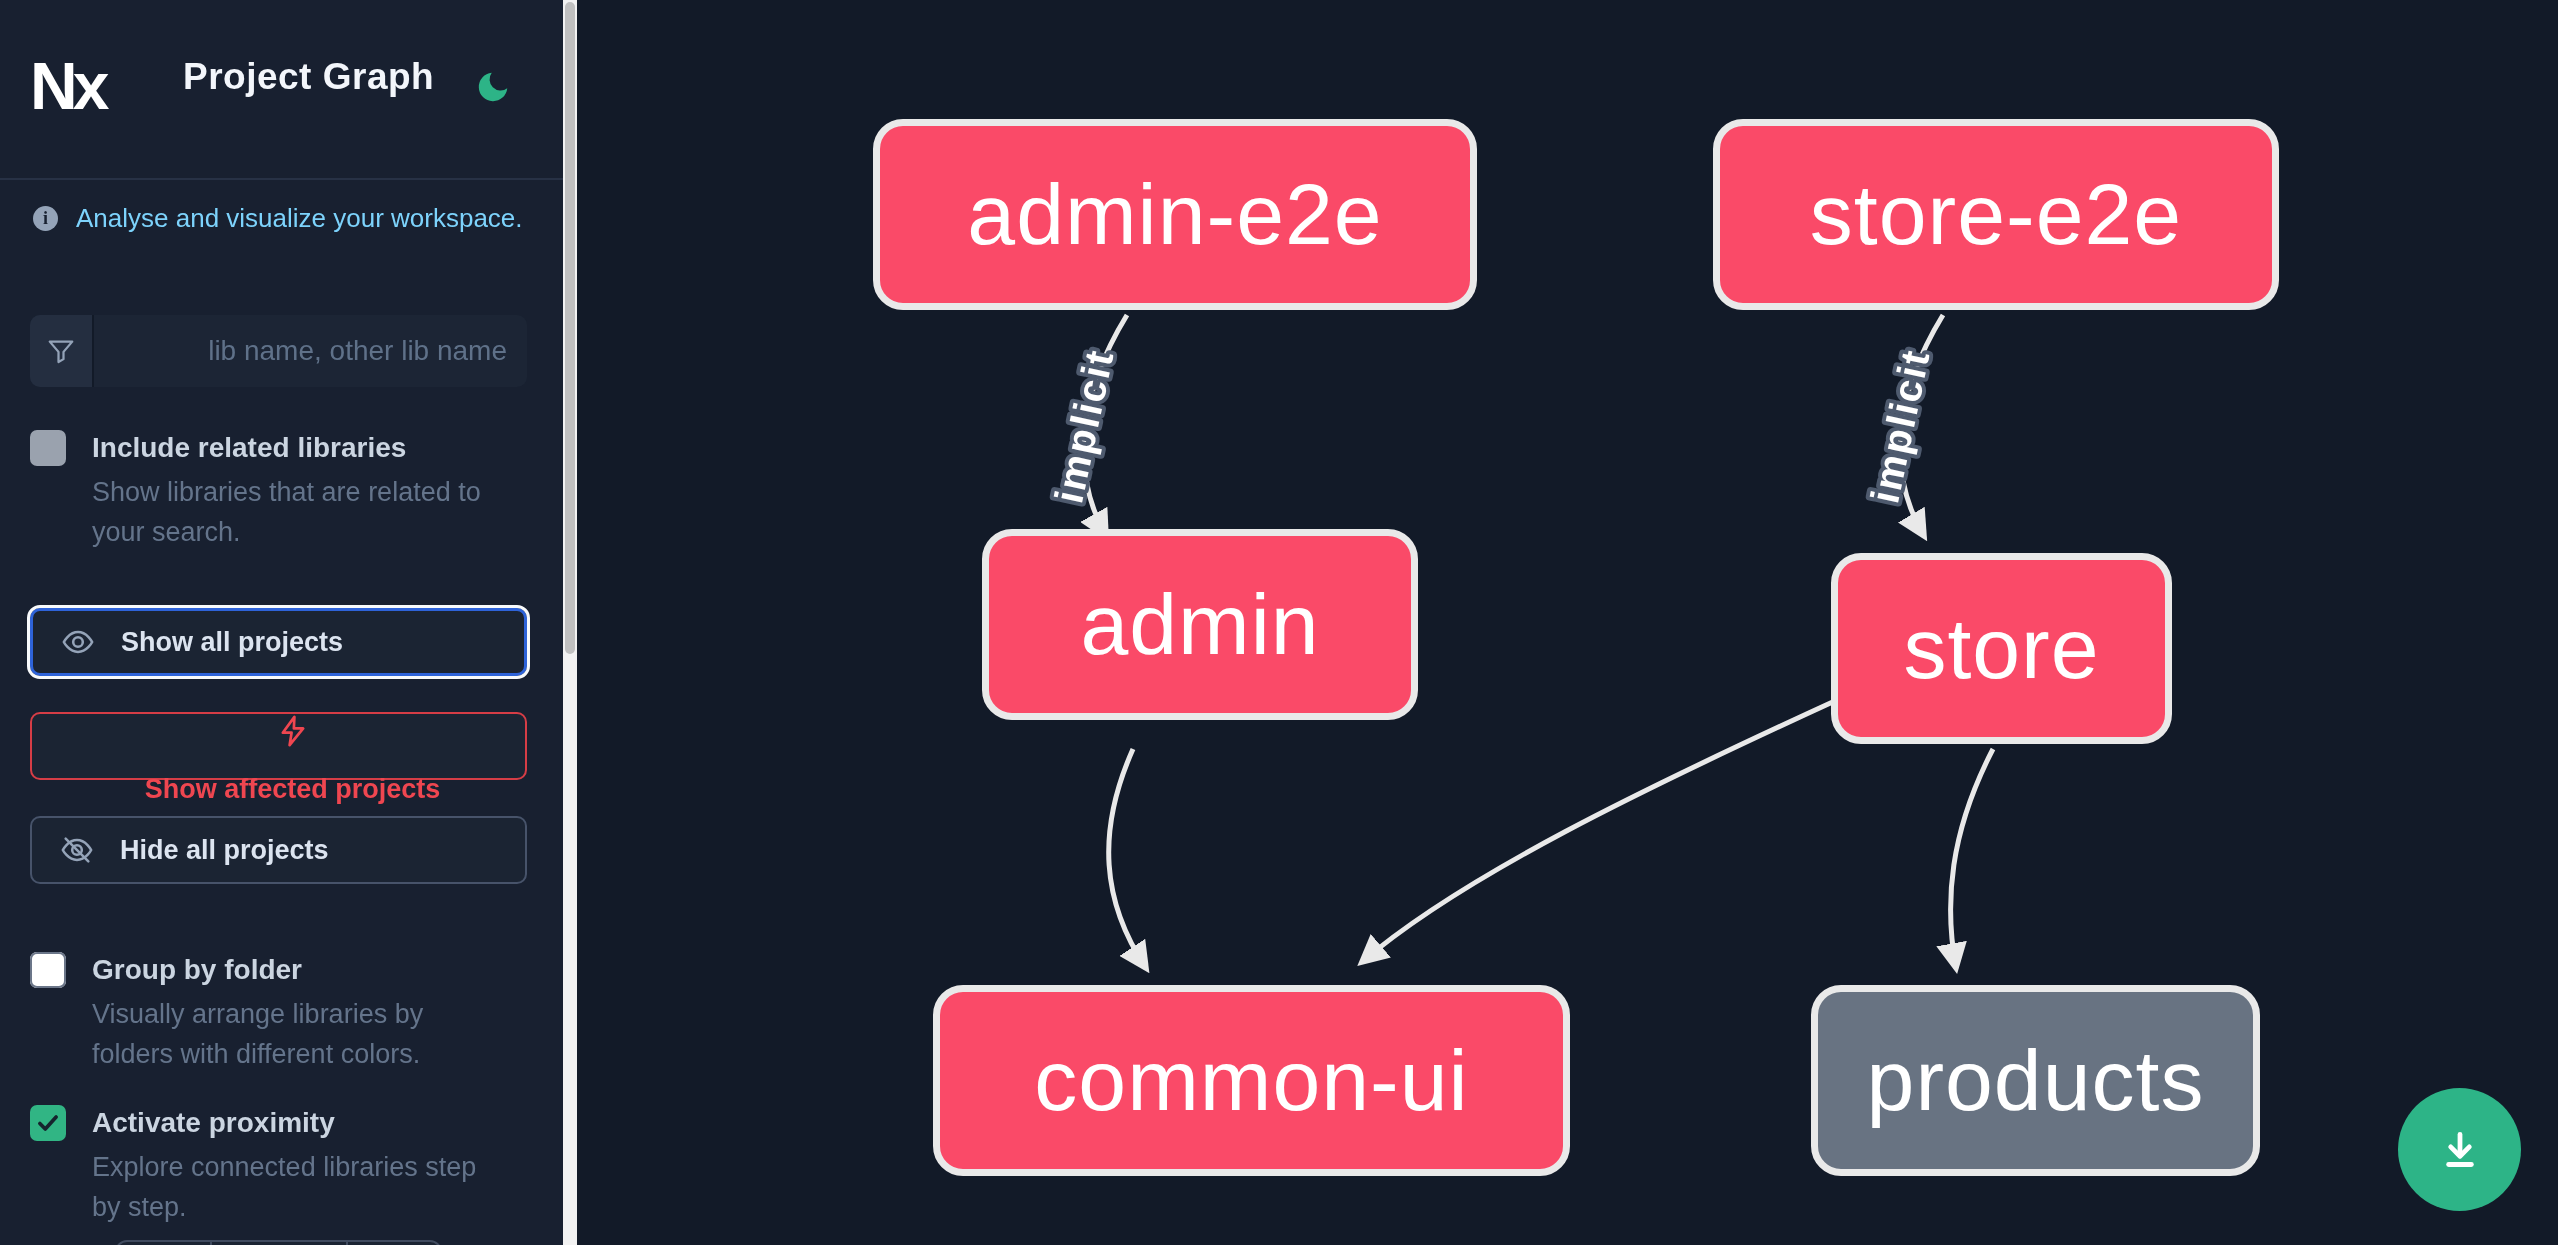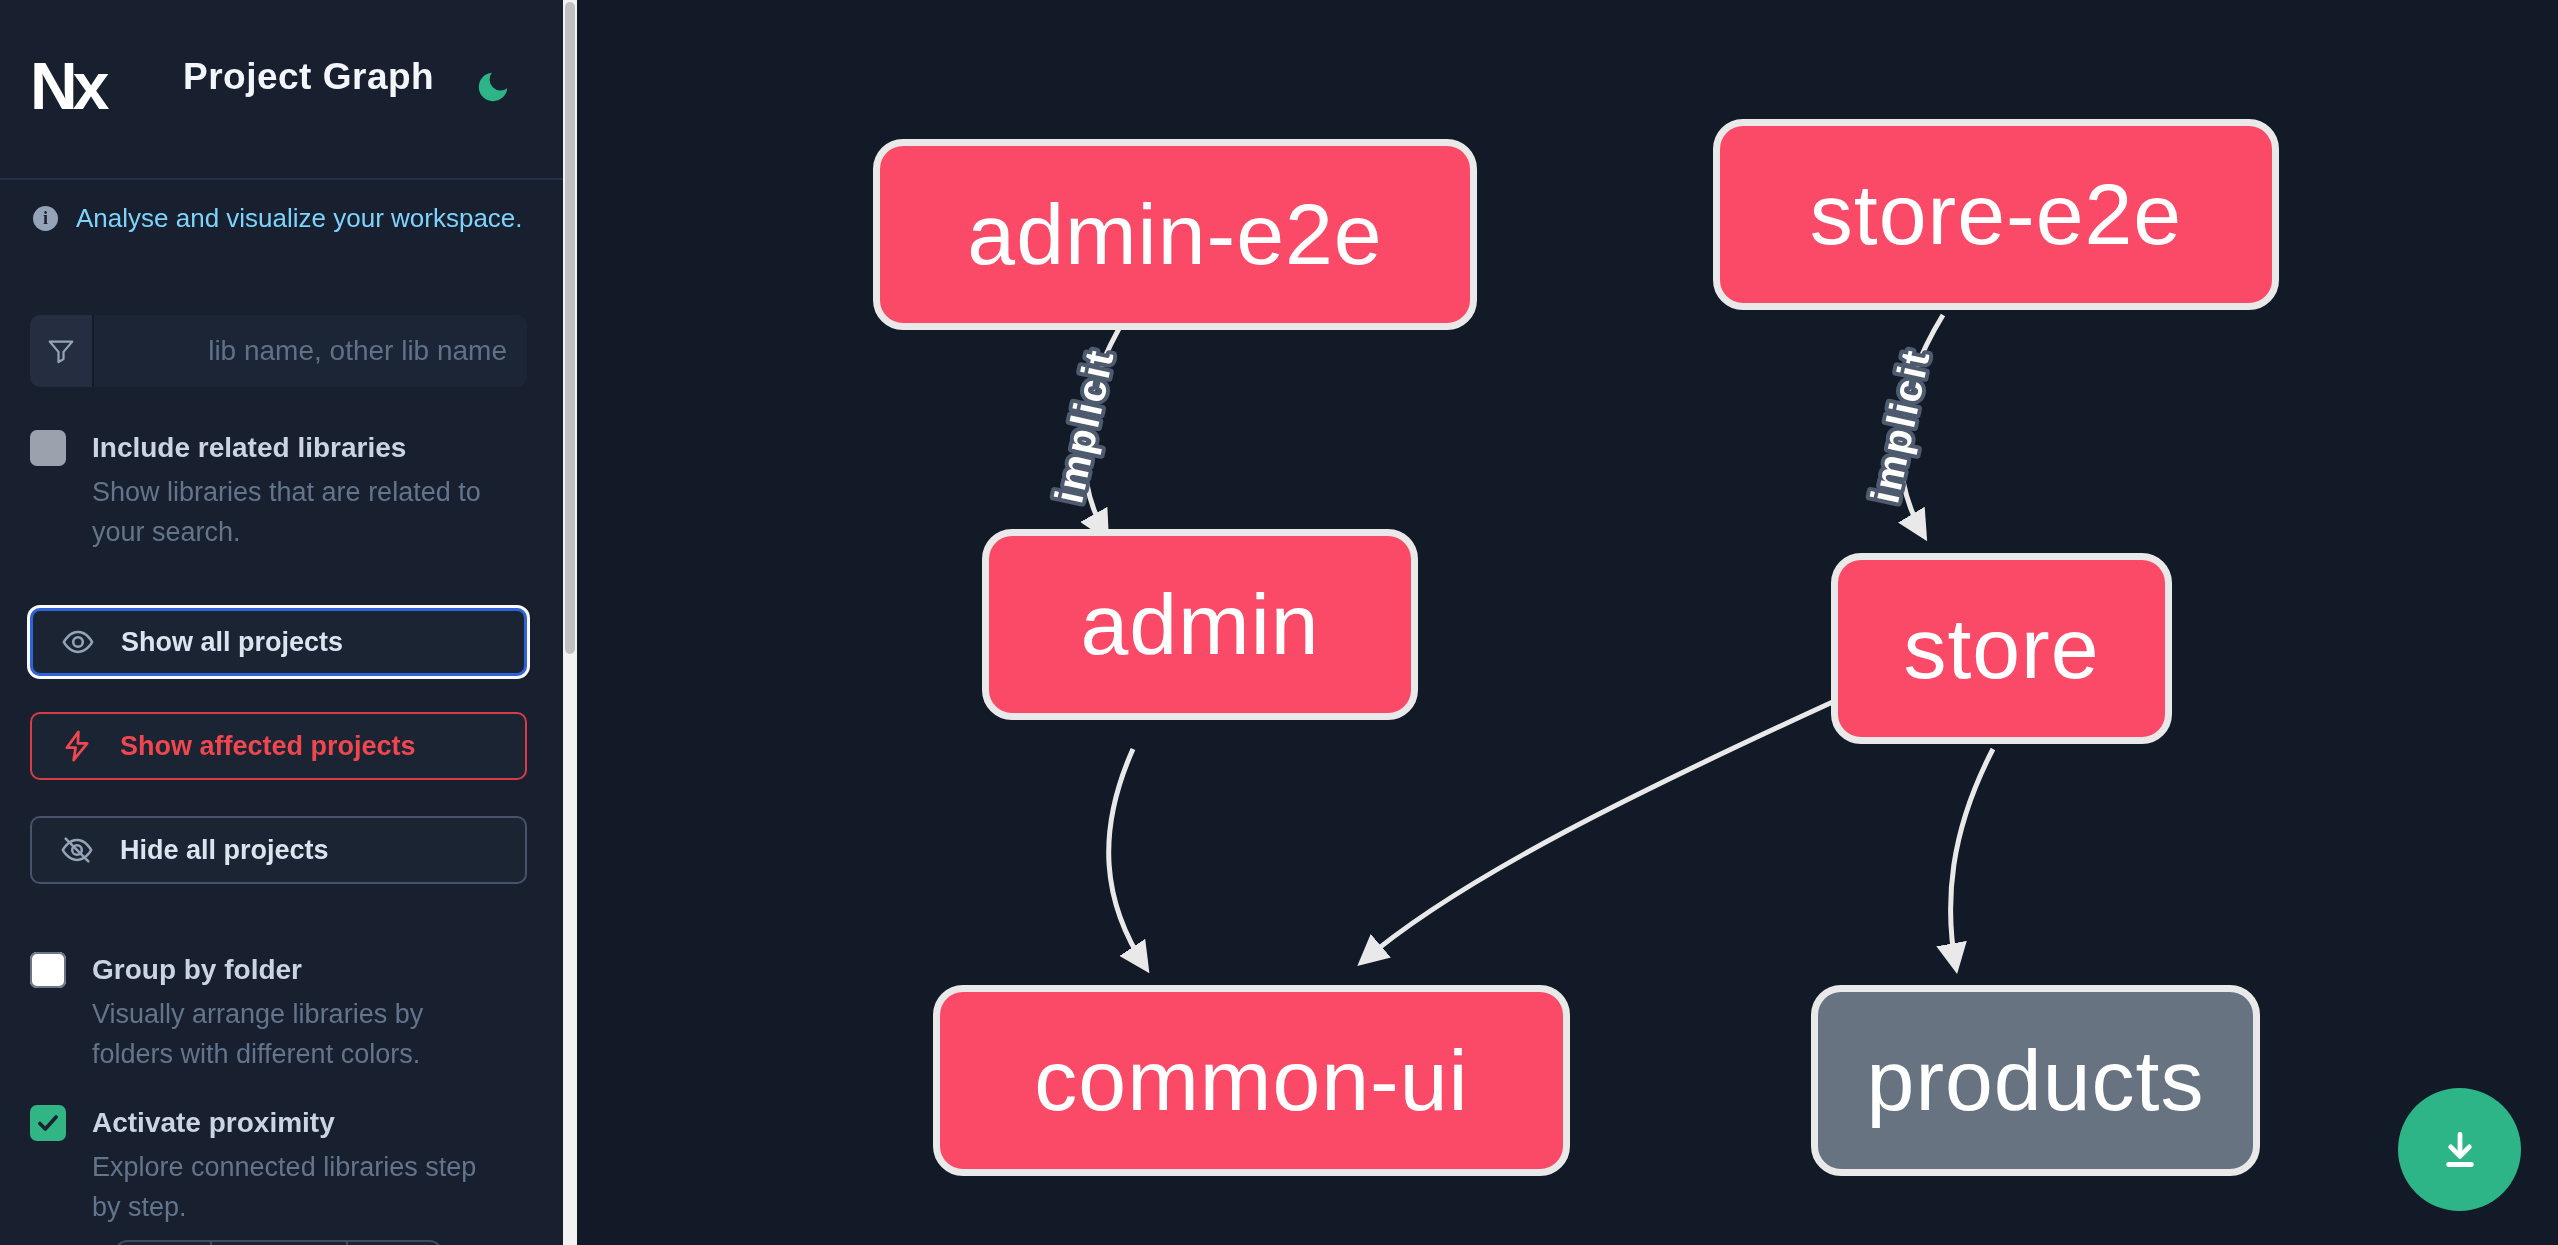--- a/index.html
+++ b/index.html
@@ -50,21 +50,21 @@
   .box.green-box{background:#31b584;display:flex;align-items:center;justify-content:center;}
   .toggle .t-label{margin-left:62px;font-size:28px;font-weight:700;color:#cbd5e1;line-height:40px;}
   .toggle .t-desc{margin-left:62px;font-size:27px;color:#64748b;line-height:40px;margin-top:4px;}
   .sb-btn{
     position:absolute;left:30px;width:497px;height:68px;border-radius:10px;
     background:#1b2433;display:flex;align-items:center;gap:26px;padding:0 0 0 28px;
     box-sizing:border-box;cursor:pointer;font-size:27px;font-weight:600;color:#dce4f0;
     border:2px solid #47536a;
   }
   .sb-btn.focused{border:3px solid #2e63d9;outline:3px solid #f8fafc;}
-  .sb-btn.danger{border:2px solid #d63d46;color:#ef4650;}
+  .sb-btn.danger{border:2px solid #d63d46;color:#ef4650;flex-direction:column;}
   .stepper{
     position:absolute;left:115px;top:1240px;width:327px;height:34px;
     background:#1b2433;border:2px solid #404b5f;border-radius:12px 12px 0 0;
     display:flex;box-sizing:border-box;
   }
   .stepper .seg{height:100%;box-sizing:border-box;}
   .stepper .seg + .seg{border-left:2px solid #404b5f;}
   
   .scroll-track{position:absolute;left:563px;top:0;width:14px;height:1245px;background:#f2f2f2;}
   .scroll-thumb{position:absolute;left:2px;top:2px;width:10px;height:652px;background:#c0c0c0;border-radius:6px;}
@@ -87,21 +87,21 @@
     </defs>
     <path d="M 1127,315 C 1078,395 1070,472 1106,536" fill="none" stroke="#e9e9e9" stroke-width="5" marker-end="url(#arrow)"></path>
     <path d="M 1943,315 C 1894,395 1886,472 1924,536" fill="none" stroke="#e9e9e9" stroke-width="5" marker-end="url(#arrow)"></path>
     <path d="M 1133,749 C 1096,832 1102,902 1146,968" fill="none" stroke="#e9e9e9" stroke-width="5" marker-end="url(#arrow)"></path>
     <path d="M 1837,700 C 1645,788 1462,876 1362,962" fill="none" stroke="#e9e9e9" stroke-width="5" marker-end="url(#arrow)"></path>
     <path d="M 1993,749 C 1950,832 1944,902 1956,968" fill="none" stroke="#e9e9e9" stroke-width="5" marker-end="url(#arrow)"></path>
     <text transform="translate(1084 426) rotate(-78)" text-anchor="middle" dominant-baseline="central" font-size="40" font-weight="700" letter-spacing="2" fill="#ffffff" stroke="#4e5a6e" stroke-width="8" paint-order="stroke" stroke-linejoin="round">implicit</text>
     <text transform="translate(1900 426) rotate(-78)" text-anchor="middle" dominant-baseline="central" font-size="40" font-weight="700" letter-spacing="2" fill="#ffffff" stroke="#4e5a6e" stroke-width="8" paint-order="stroke" stroke-linejoin="round">implicit</text>
   </svg>
 
-  <div class="node" style="left:873px;top:119px;width:604px;height:191px;margin-top:20px;">admin-e2e</div>
+  <div class="node" style="left:873px;top:119px;width:604px;height:191px;">admin-e2e</div>
   <div class="node" style="left:1713px;top:119px;width:566px;height:191px;">store-e2e</div>
   <div class="node" style="left:982px;top:529px;width:436px;height:191px;">admin</div>
   <div class="node" style="left:1831px;top:553px;width:341px;height:191px;">store</div>
   <div class="node" style="left:933px;top:985px;width:637px;height:191px;">common-ui</div>
   <div class="node gray" style="left:1811px;top:985px;width:449px;height:191px;">products</div>
 
   <button class="fab">
     <span style="display:flex;">
       <svg width="58" height="58" viewBox="0 0 56 56" fill="none" stroke="#ffffff" stroke-width="4.6" stroke-linecap="round" stroke-linejoin="round">
         <path d="M28 13 V33"></path>

